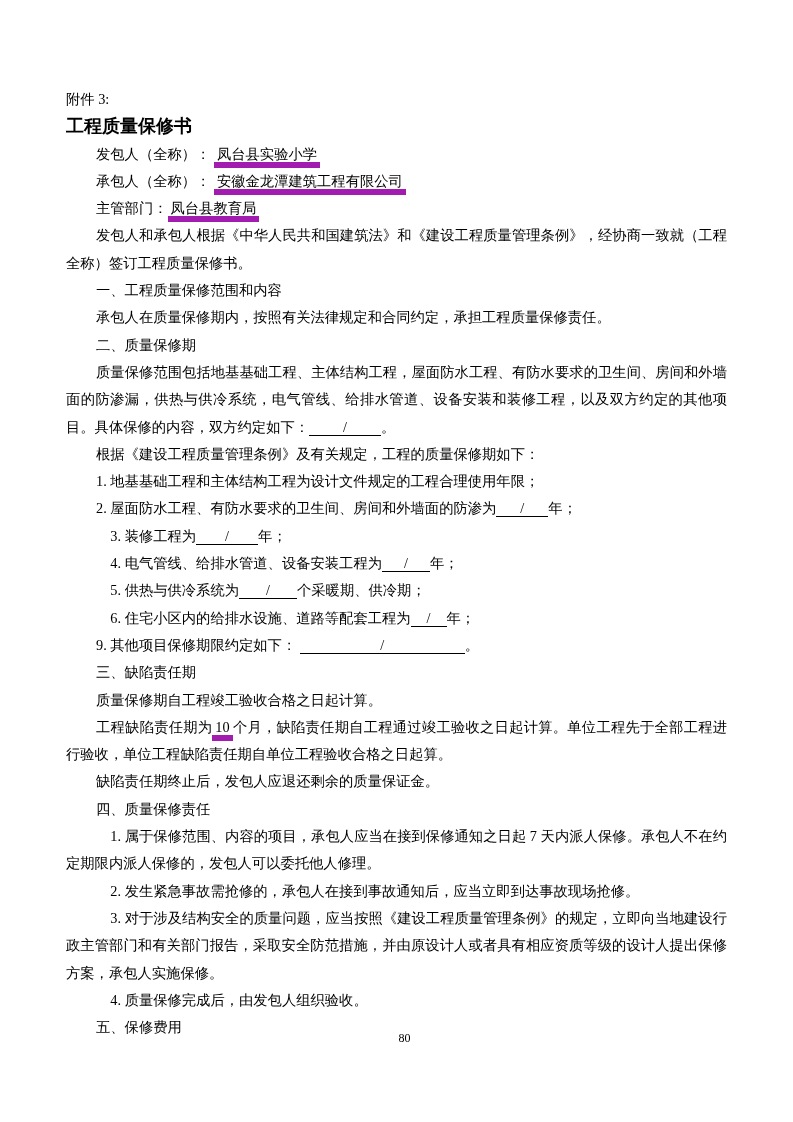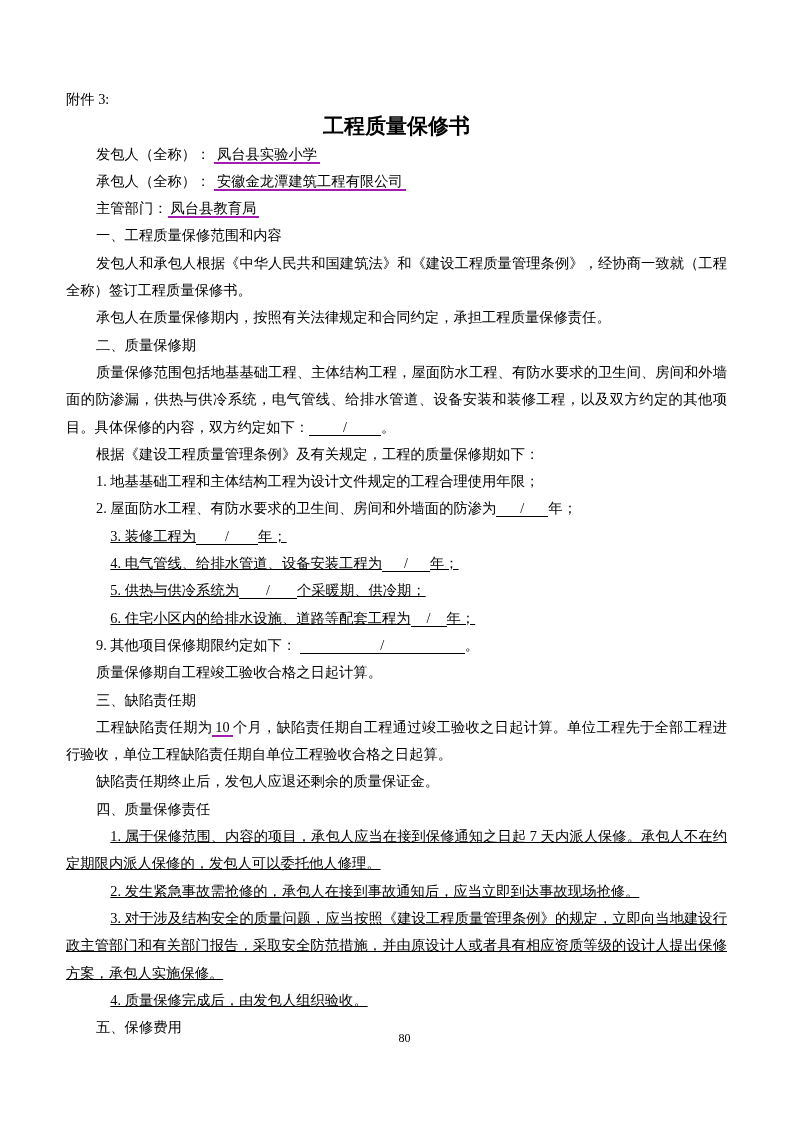--- a/index.html
+++ b/index.html
@@ -13,31 +13,31 @@
   .page {
     position: absolute; top: 0; left: 0;
     width: 793px; height: 1122px;
     padding: 86px 66px 12px 66px;
     background: #ffffff;
   }
   .att-line {
     font-size: 14.3px; line-height: 27.3px; text-align: left;
   }
   .doc-title {
-    font-size: 21px; font-weight: 700;
-    line-height: 27.3px; text-align: center;
+    font-size: 18px; font-weight: 700;
+    line-height: 27.3px; text-align: left;
   }
   p.line {
     margin: 0; font-size: 14.3px; line-height: 27.3px;
     text-align: justify;
   }
   p.ind1 { text-indent: 2.1em; }
-  p.ind2 { text-indent: 3.1em; text-decoration: underline; }
+  p.ind2 { text-indent: 3.1em; }
   .u {
-    border-bottom: 2px solid #a21caf;
+    border-bottom: 6px solid #a21caf;
     padding: 0 3px;
   }
   .blank {
     display: inline-block;
     border-bottom: 1px solid #000;
     height: 18px; line-height: 18px;
     text-align: center; text-indent: 0;
     vertical-align: baseline;
   }
   .page-number {
@@ -49,35 +49,35 @@
 </head>
 <body>
 
 <div class="page">
   <div class="att-line">附件 3:</div>
   <div class="doc-title">工程质量保修书</div>
   <div>
       <p class="line ind1"><span>发包人（全称）： </span><span class="u">凤台县实验小学</span></p>
       <p class="line ind1"><span>承包人（全称）： </span><span class="u">安徽金龙潭建筑工程有限公司</span></p>
       <p class="line ind1"><span>主管部门：</span><span class="u">凤台县教育局</span></p>
+      <p class="line ind1"><span>发包人和承包人根据《中华人民共和国建筑法》和《建设工程质量管理条例》，经协商一致就（工程全称）签订工程质量保修书。</span></p>
       <p class="line ind1"><span>一、工程质量保修范围和内容</span></p>
-      <p class="line ind1"><span>发包人和承包人根据《中华人民共和国建筑法》和《建设工程质量管理条例》，经协商一致就（工程全称）签订工程质量保修书。</span></p>
       <p class="line ind1"><span>承包人在质量保修期内，按照有关法律规定和合同约定，承担工程质量保修责任。</span></p>
       <p class="line ind1"><span>二、质量保修期</span></p>
       <p class="line ind1"><span>质量保修范围包括地基基础工程、主体结构工程，屋面防水工程、有防水要求的卫生间、房间和外墙面的防渗漏，供热与供冷系统，电气管线、给排水管道、设备安装和装修工程，以及双方约定的其他项目。具体保修的内容，双方约定如下：</span><span class="blank" style="width: 72px;">/</span><span>。</span></p>
       <p class="line ind1"><span>根据《建设工程质量管理条例》及有关规定，工程的质量保修期如下：</span></p>
       <p class="line ind1"><span>1. 地基基础工程和主体结构工程为设计文件规定的工程合理使用年限；</span></p>
       <p class="line ind1"><span>2. 屋面防水工程、有防水要求的卫生间、房间和外墙面的防渗为</span><span class="blank" style="width: 52px;">/</span><span>年；</span></p>
       <p class="line ind2"><span>3. 装修工程为</span><span class="blank" style="width: 62px;">/</span><span>年；</span></p>
       <p class="line ind2"><span>4. 电气管线、给排水管道、设备安装工程为</span><span class="blank" style="width: 48px;">/</span><span>年；</span></p>
       <p class="line ind2"><span>5. 供热与供冷系统为</span><span class="blank" style="width: 58px;">/</span><span>个采暖期、供冷期；</span></p>
       <p class="line ind2"><span>6. 住宅小区内的给排水设施、道路等配套工程为</span><span class="blank" style="width: 36px;">/</span><span>年；</span></p>
       <p class="line ind1"><span>9. 其他项目保修期限约定如下： </span><span class="blank" style="width: 165px;">/</span><span>。</span></p>
+      <p class="line ind1"><span>三、缺陷责任期</span></p>
       <p class="line ind1"><span>质量保修期自工程竣工验收合格之日起计算。</span></p>
-      <p class="line ind1"><span>三、缺陷责任期</span></p>
       <p class="line ind1"><span>工程缺陷责任期为</span><span class="u">10</span><span>个月，缺陷责任期自工程通过竣工验收之日起计算。单位工程先于全部工程进行验收，单位工程缺陷责任期自单位工程验收合格之日起算。</span></p>
       <p class="line ind1"><span>缺陷责任期终止后，发包人应退还剩余的质量保证金。</span></p>
       <p class="line ind1"><span>四、质量保修责任</span></p>
       <p class="line ind2"><span>1. 属于保修范围、内容的项目，承包人应当在接到保修通知之日起 7 天内派人保修。承包人不在约定期限内派人保修的，发包人可以委托他人修理。</span></p>
       <p class="line ind2"><span>2. 发生紧急事故需抢修的，承包人在接到事故通知后，应当立即到达事故现场抢修。</span></p>
       <p class="line ind2"><span>3. 对于涉及结构安全的质量问题，应当按照《建设工程质量管理条例》的规定，立即向当地建设行政主管部门和有关部门报告，采取安全防范措施，并由原设计人或者具有相应资质等级的设计人提出保修方案，承包人实施保修。</span></p>
       <p class="line ind2"><span>4. 质量保修完成后，由发包人组织验收。</span></p>
       <p class="line ind1"><span>五、保修费用</span></p>
     </div>
   <div class="page-number">80</div>

